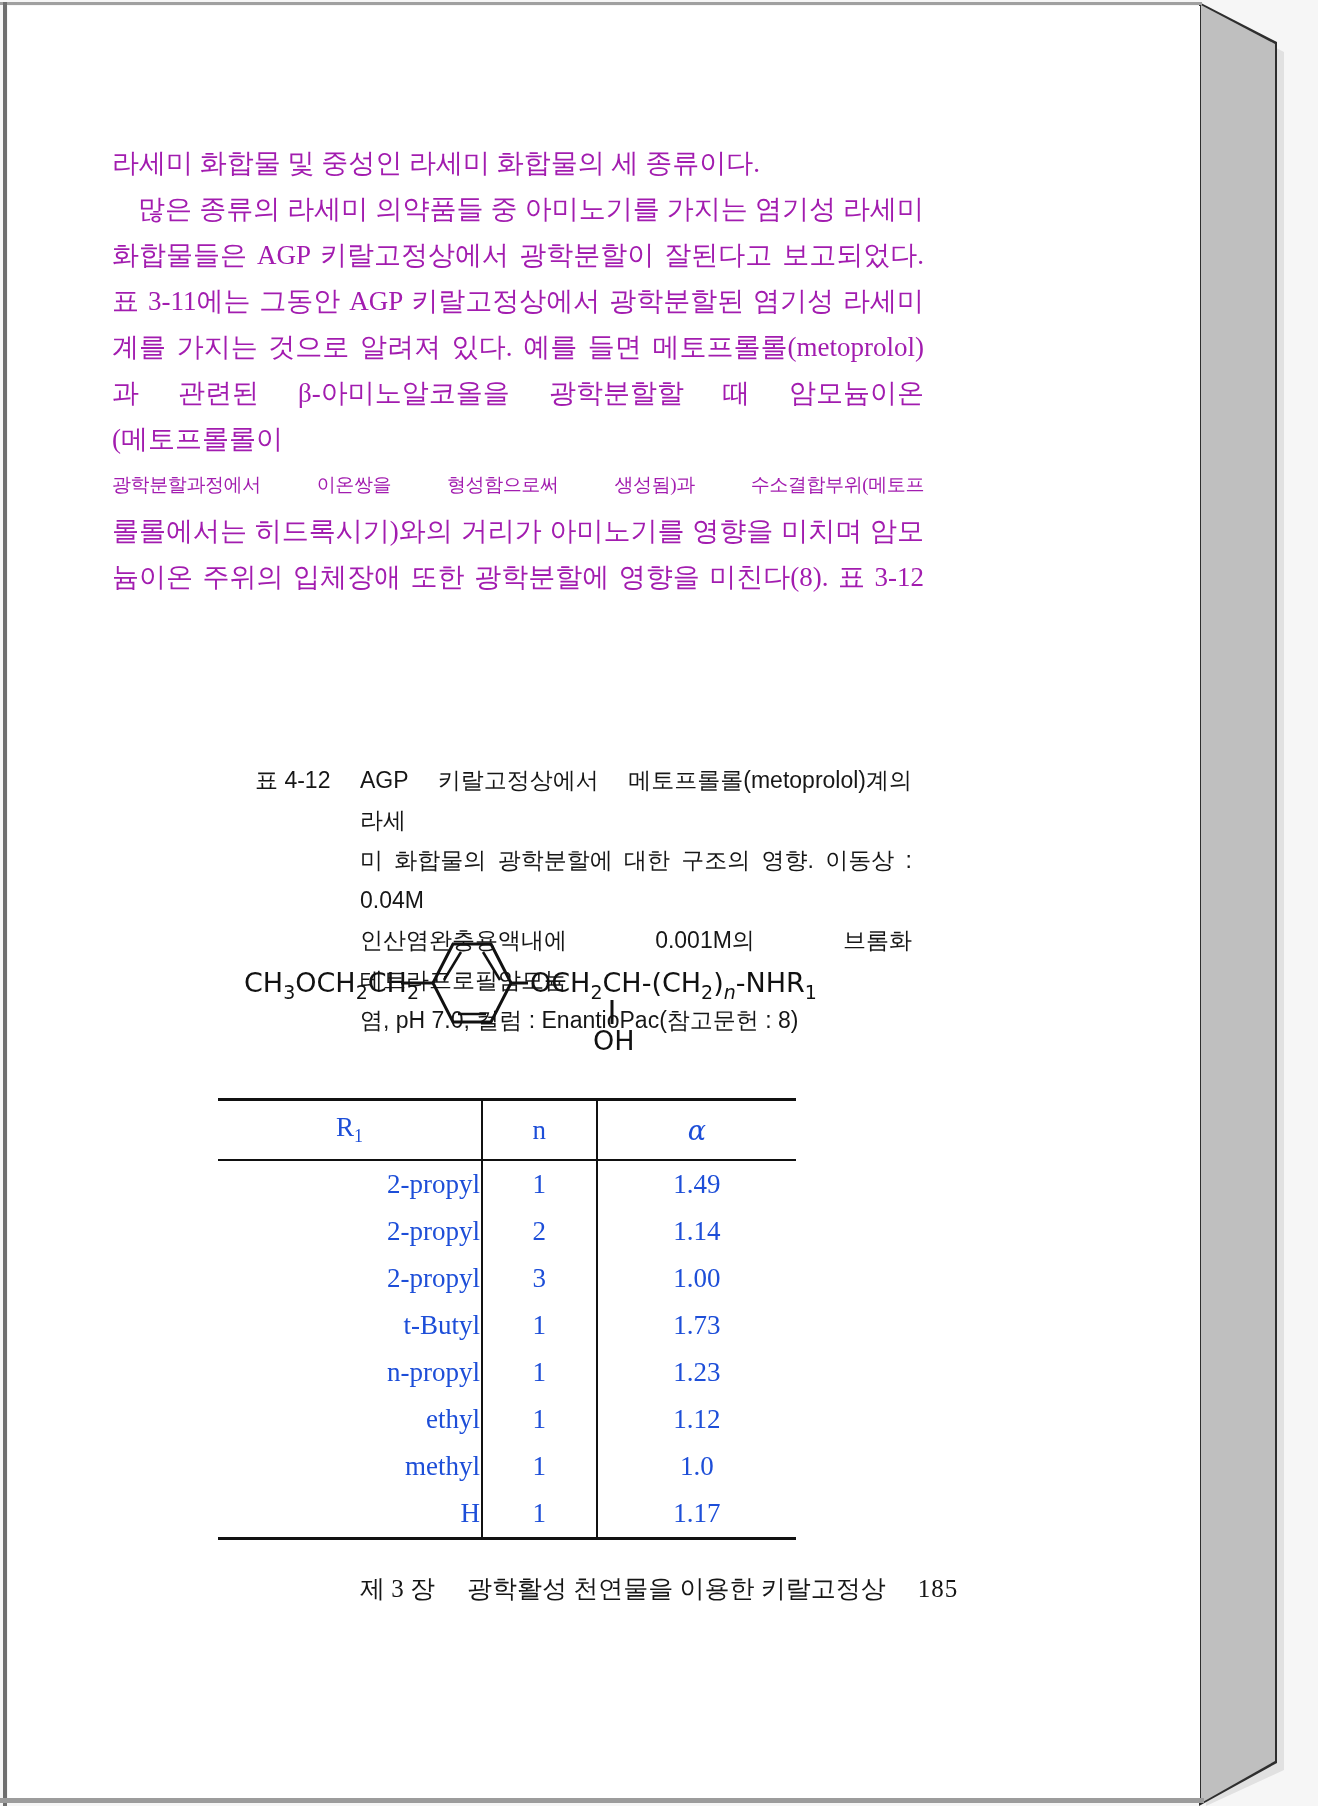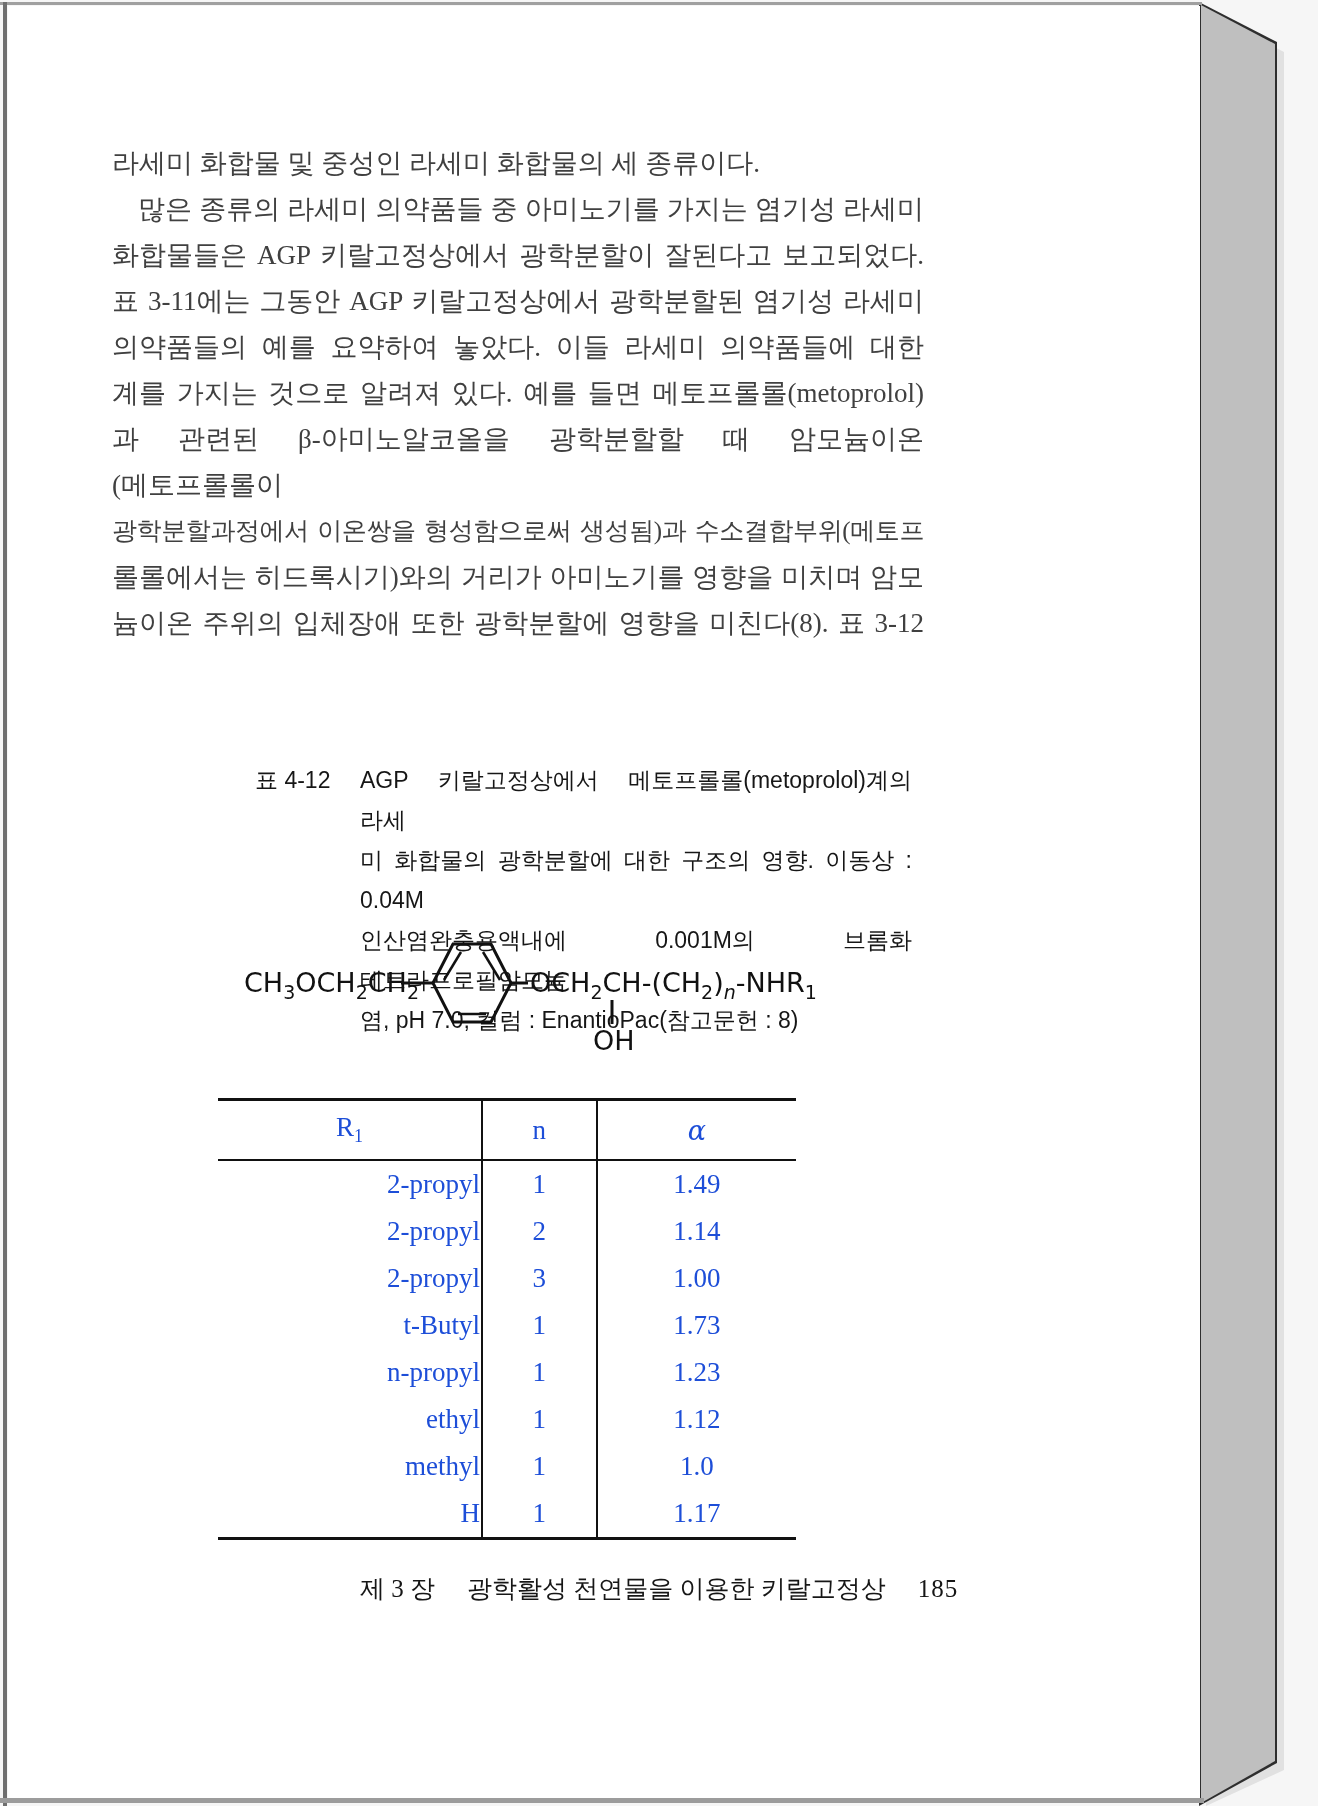--- a/index.html
+++ b/index.html
@@ -5,25 +5,25 @@
   html,body{margin:0;padding:0;}
   body{width:1318px;height:1806px;font-family:"Liberation Serif","DejaVu Serif",serif;}
   .scene{position:relative;width:1318px;height:1806px;background:#f6f6f6;overflow:hidden;}
   .edgefx{position:absolute;left:0;top:0;}
   .frame-top{position:absolute;left:0;top:2px;width:1202px;height:3px;background:#a0a0a0;}
   .frame-left{position:absolute;left:3px;top:2px;width:4px;height:1804px;background:#6f6f6f;}
   .frame-bottom{position:absolute;left:0;top:1798px;width:1204px;height:5px;background:#9c9c9c;}
   .page{position:absolute;left:8px;top:6px;width:1192px;height:1792px;background:#ffffff;}
 
   
-  .body-text{position:absolute;left:104px;top:134px;width:812px;font-size:27px;line-height:46px;color:#404040;}
+  .body-text{position:absolute;left:104px;top:134px;width:812px;font-size:27px;line-height:46px;color:#a21caf;}
   .bline{white-space:nowrap;}
   .bline.just{white-space:normal;text-align:justify;text-align-last:justify;word-break:keep-all;}
   .bline.indent{text-indent:26px;}
-  .bline.tight{font-size:25px;letter-spacing:-0.4px;}
+  .bline.tight{font-size:19px;letter-spacing:-0.4px;}
 
   
   .caption{position:absolute;left:247px;top:754px;width:660px;color:#161616;font-size:23px;line-height:40px;font-family:"Liberation Sans","DejaVu Sans",sans-serif;}
   .cap-label{position:absolute;left:0;top:0;width:100px;}
   .cap-text{position:absolute;left:105px;top:0;width:552px;}
   .cap-line.just{text-align:justify;text-align-last:justify;word-break:keep-all;}
 
   
   .structure{position:absolute;left:232px;top:915px;}
   .chem{font-family:"DejaVu Sans","Liberation Sans",sans-serif;font-size:27px;font-weight:500;fill:#111;}
@@ -65,21 +65,20 @@
   <div class="frame-left"></div>
   <div class="frame-bottom"></div>
 
   <div class="page">
 
     <div class="body-text">
         <div class="bline">라세미 화합물 및 중성인 라세미 화합물의 세 종류이다.</div>
         <div class="bline just indent">많은 종류의 라세미 의약품들 중 아미노기를 가지는 염기성 라세미</div>
         <div class="bline just">화합물들은 AGP 키랄고정상에서 광학분할이 잘된다고 보고되었다.</div>
         <div class="bline just">표 3-11에는 그동안 AGP 키랄고정상에서 광학분할된 염기성 라세미</div>
-        <div class="bline just">의약품들의 예를 요약하여 놓았다. 이들 라세미 의약품들에 대한</div>
         <div class="bline just">계를 가지는 것으로 알려져 있다. 예를 들면 메토프롤롤(metoprolol)</div>
         <div class="bline just">과 관련된 β-아미노알코올을 광학분할할 때 암모늄이온(메토프롤롤이</div>
         <div class="bline just tight">광학분할과정에서 이온쌍을 형성함으로써 생성됨)과 수소결합부위(메토프</div>
         <div class="bline just">롤롤에서는 히드록시기)와의 거리가 아미노기를 영향을 미치며 암모</div>
         <div class="bline just">늄이온 주위의 입체장애 또한 광학분할에 영향을 미친다(8). 표 3-12</div>
       </div>
 
     <div class="caption">
       <div class="cap-label">표 4-12</div>
       <div class="cap-text">

